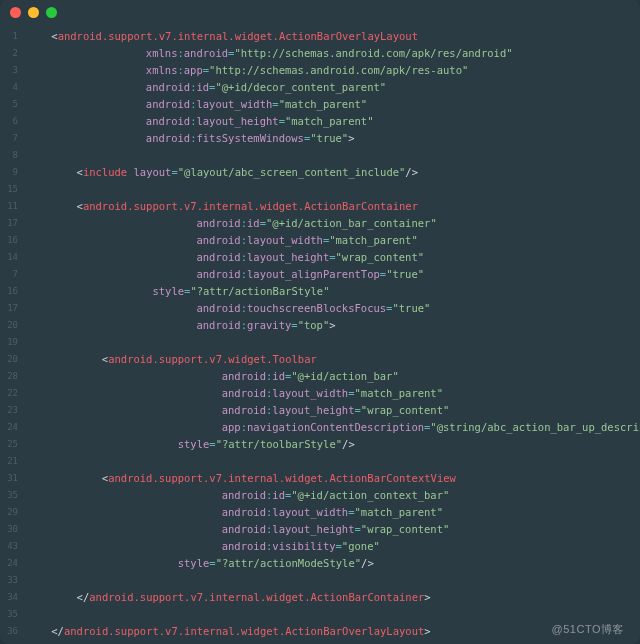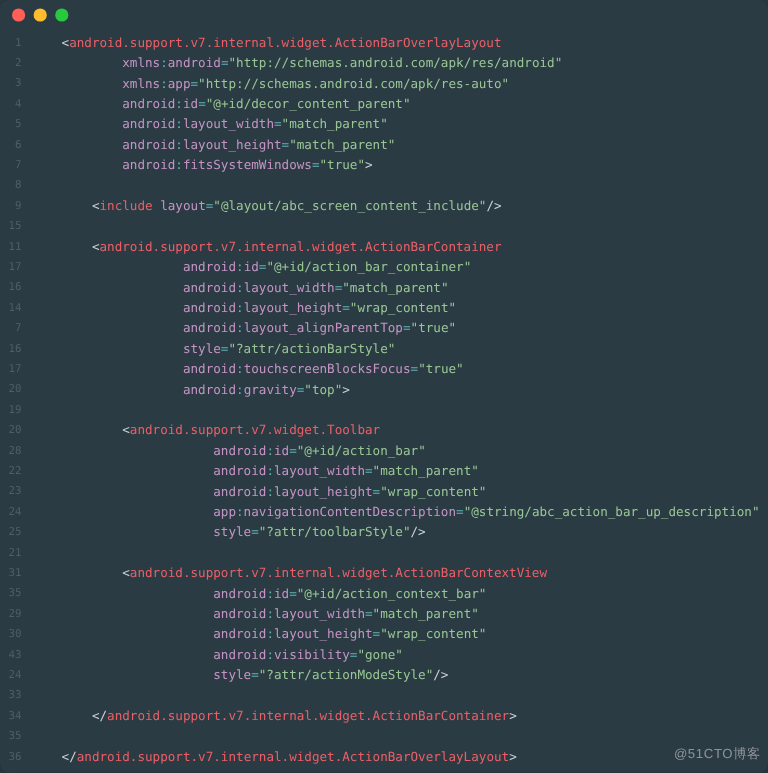--- a/index.html
+++ b/index.html
@@ -47,27 +47,27 @@
 }
 .gutter div { height: 17px; line-height: 17px; }
 .code {
   color: #cdd3d8;
   white-space: pre;
   flex: 1;
 }
 .ln { height: 17px; }
 .punc { color: #cdd3d8; }
 .tag  { color: #ec5f67; }
-.ns   { color: #c594c5; }
+.ns   { color: #c594c5; margin-left: 44px; }
 .attr { color: #c594c5; }
 .eq   { color: #5fb3b3; }
 .str  { color: #99c794; }
 .watermark {
   position: absolute;
-  right: 6px;
+  right: 16px;
   bottom: 6px;
   color: rgba(220,220,220,0.55);
   font-size: 11px;
   font-family: sans-serif;
   letter-spacing: 0.5px;
 }
 </style>
 </head>
 <body>
 

